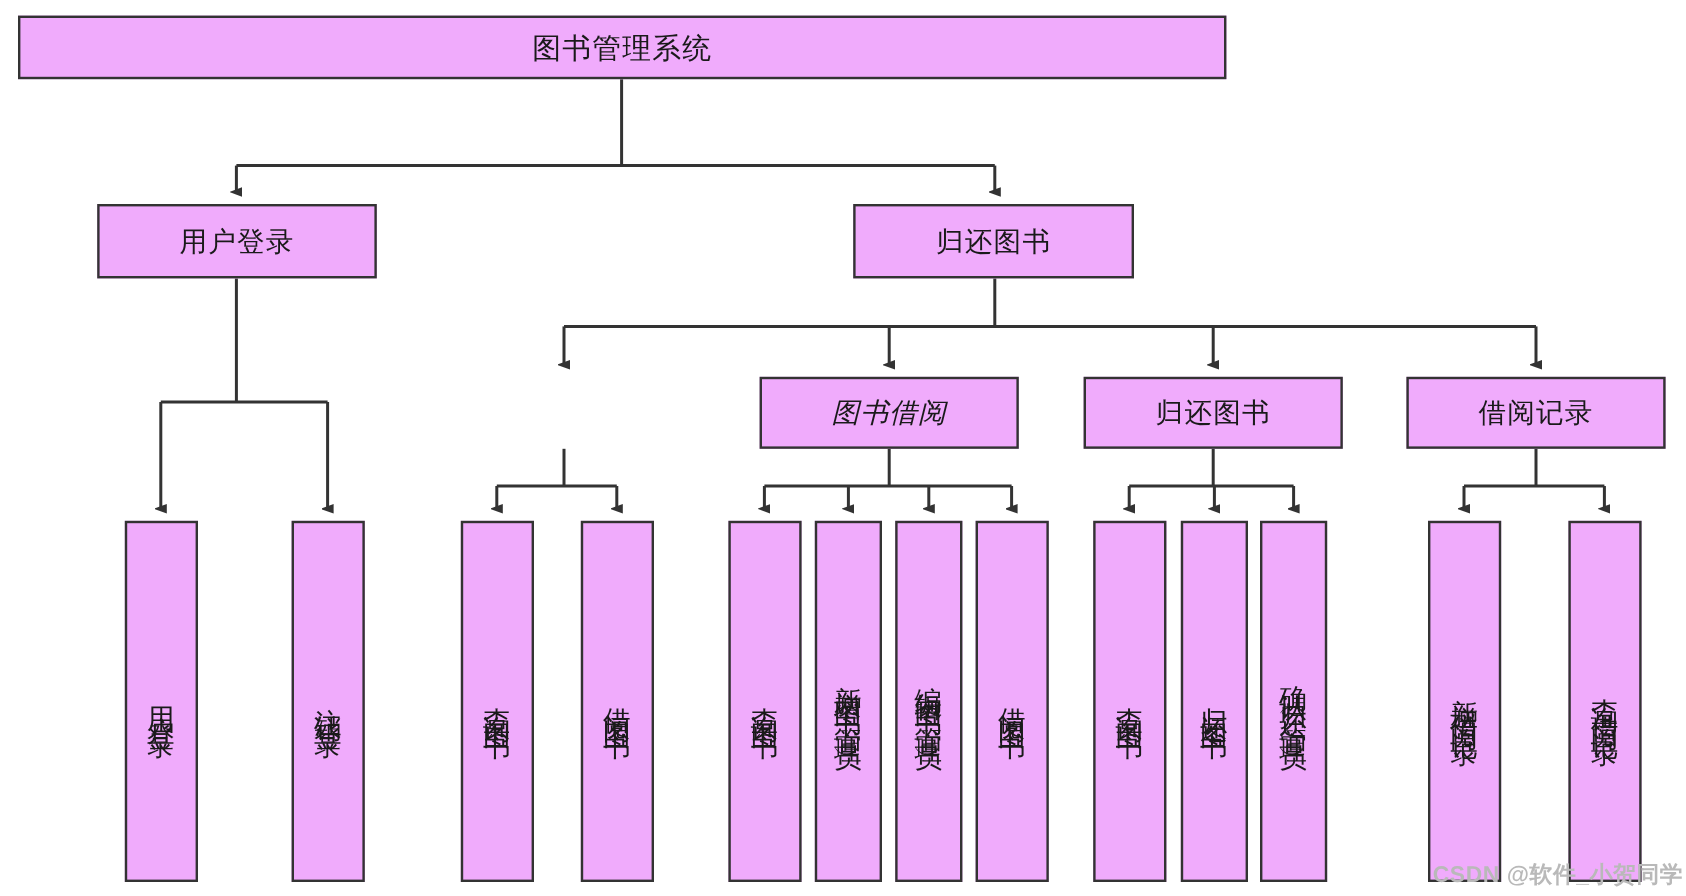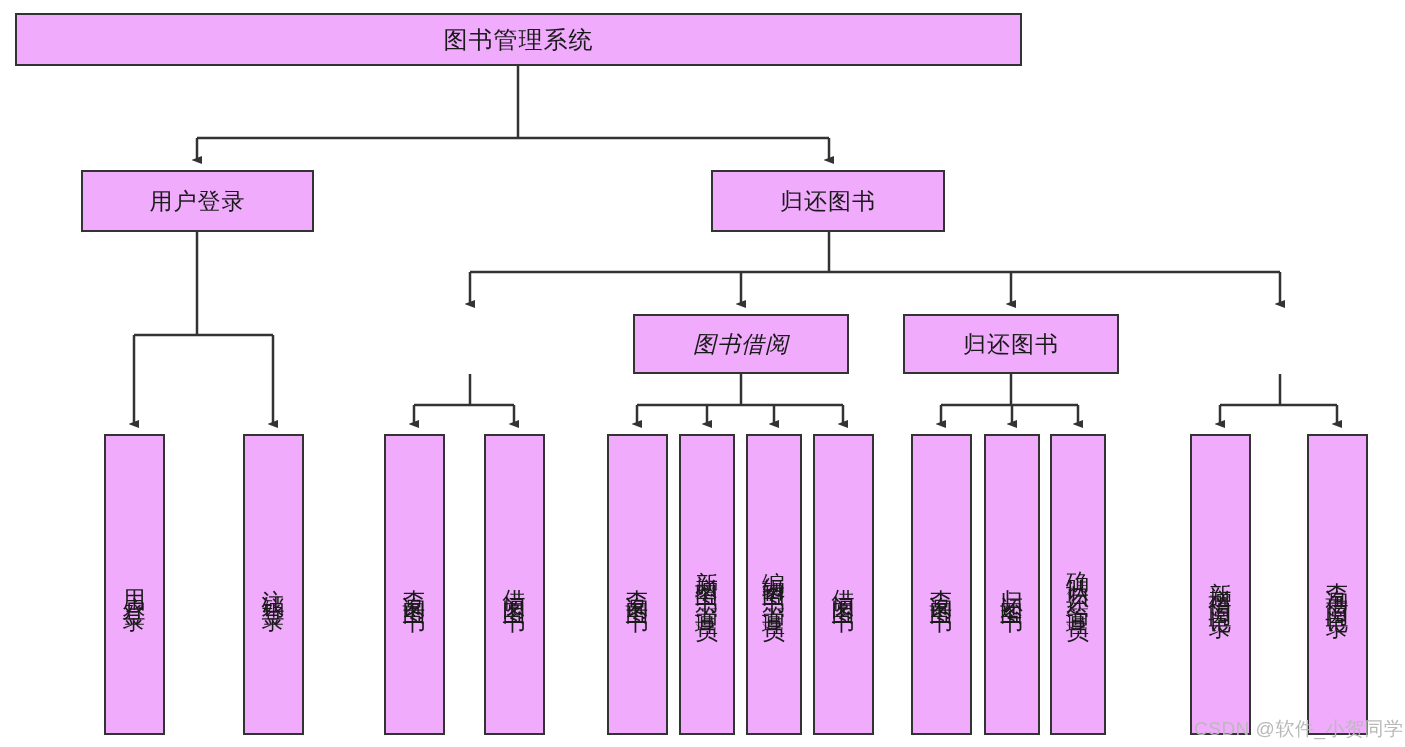--- a/index.html
+++ b/index.html
@@ -129,20 +129,23 @@
   <div class="node horizontal" style="left:711px;top:170px;width:234px;height:62px;">
     <span>归还图书</span>
   </div>
 
   <div class="node horizontal" style="left:633px;top:314px;width:216px;height:60px;font-style:italic;">
     <span>图书借阅</span>
   </div>
   <div class="node horizontal" style="left:903px;top:314px;width:216px;height:60px;">
     <span>归还图书</span>
   </div>
+  <div class="node horizontal" style="left:1172px;top:314px;width:216px;height:60px;">
+    <span>借阅记录</span>
+  </div>
 
   <div class="node vertical" style="left:104px;top:434px;width:61px;height:301px;">
     <span class="vtext">用户登录</span>
   </div>
   <div class="node vertical" style="left:243px;top:434px;width:61px;height:301px;">
     <span class="vtext">注销登录</span>
   </div>
   <div class="node vertical" style="left:384px;top:434px;width:61px;height:301px;">
     <span class="vtext">查询图书</span>
   </div>
@@ -170,15 +173,15 @@
   <div class="node vertical" style="left:1050px;top:434px;width:56px;height:301px;">
     <span class="vtext">确认归还（管理员）</span>
   </div>
   <div class="node vertical" style="left:1190px;top:434px;width:61px;height:301px;">
     <span class="vtext">新增借阅记录</span>
   </div>
   <div class="node vertical" style="left:1307px;top:434px;width:61px;height:301px;">
     <span class="vtext">查询借阅记录</span>
   </div>
 
-  <div class="watermark" style="left:1194px;top:716px;">CSDN @软件_小贺同学</div>
+  <div class="watermark" style="left:1194px;top:716px;font-weight:bold;">CSDN @软件_小贺同学</div>
 
 </div>
 
 </body></html>

